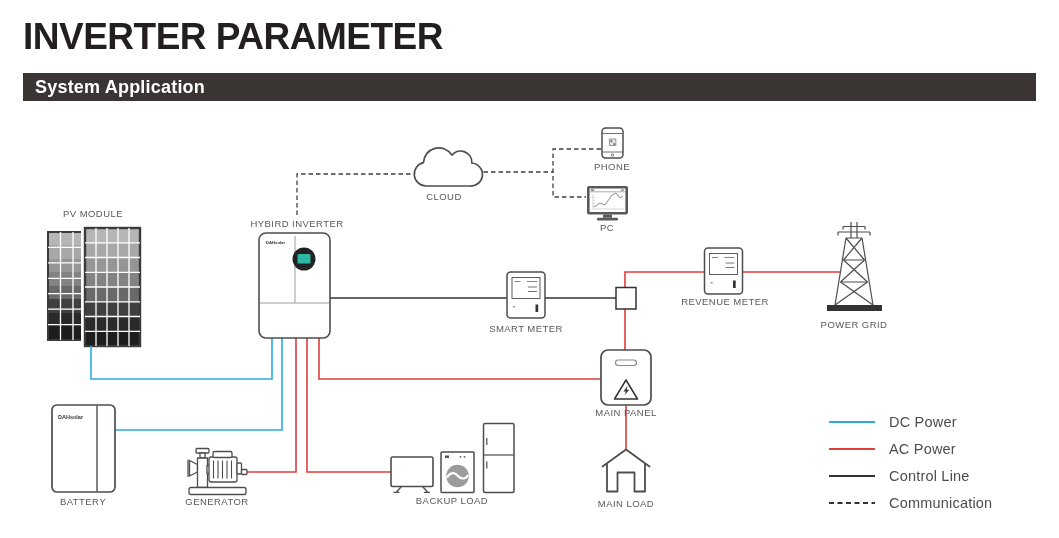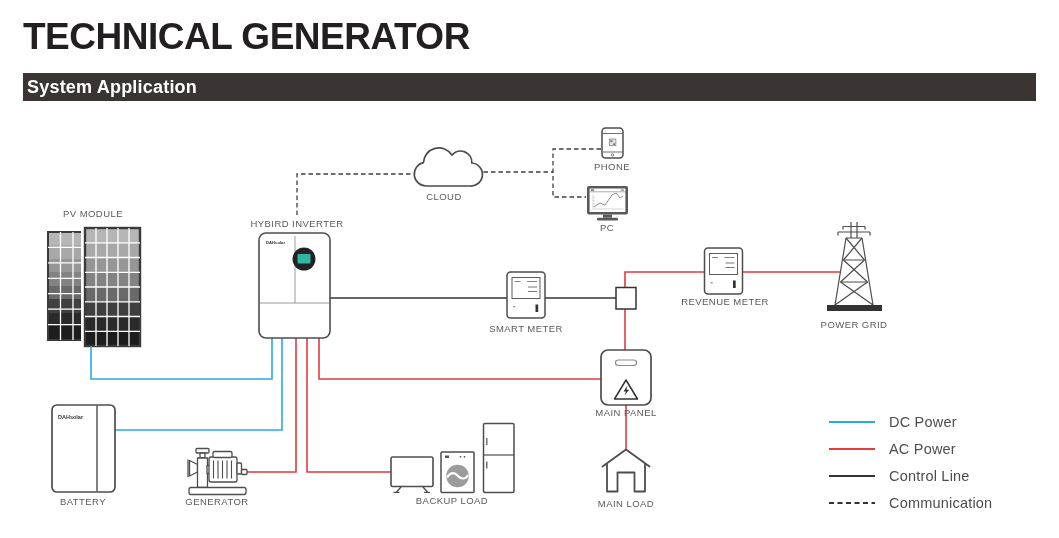--- a/index.html
+++ b/index.html
@@ -2,31 +2,31 @@
 <html><head>
 <meta charset="utf-8">
 <style>
   html,body{margin:0;padding:0;background:#ffffff;}
   #page{position:relative;width:1059px;height:538px;background:#fff;overflow:hidden;
         font-family:"Liberation Sans",sans-serif;}
   #title{position:absolute;left:23px;top:16px;font-size:37px;font-weight:bold;
          letter-spacing:-0.5px;color:#231f20;white-space:nowrap;}
   #bar{position:absolute;left:23px;top:73px;width:1013px;height:28px;background:#3a3433;
        display:flex;align-items:center;}
-  #bar span{color:#ffffff;font-size:18px;font-weight:bold;padding-left:4px;letter-spacing:0.2px;}
+  #bar span{color:#ffffff;font-size:18px;font-weight:bold;padding-left:12px;letter-spacing:0.2px;}
   svg{position:absolute;left:0;top:0;}
   .lbl{font-size:9.5px;fill:#58595b;letter-spacing:0.45px;text-anchor:middle;}
   .legtxt{font-size:14.5px;fill:#4d4d4d;letter-spacing:0.2px;}
   .brand{font-weight:bold;fill:#333;}
 </style>
 </head>
 <body>
 
 <div id="page">
-  <div id="title">TECHNICAL GENERATOR</div>
+  <div id="title">INVERTER PARAMETER</div>
   <div id="bar">
     <span>System Application</span>
   </div>
 
   <svg width="1059" height="538" viewBox="0 0 1059 538">
     <defs>
       <linearGradient id="pvg" x1="0" y1="0" x2="0" y2="1">
         <stop offset="0" stop-color="#b6b6b6"></stop>
           <stop offset="0.125" stop-color="#b6b6b6"></stop>
         <stop offset="0.125" stop-color="#a8a8a8"></stop>

